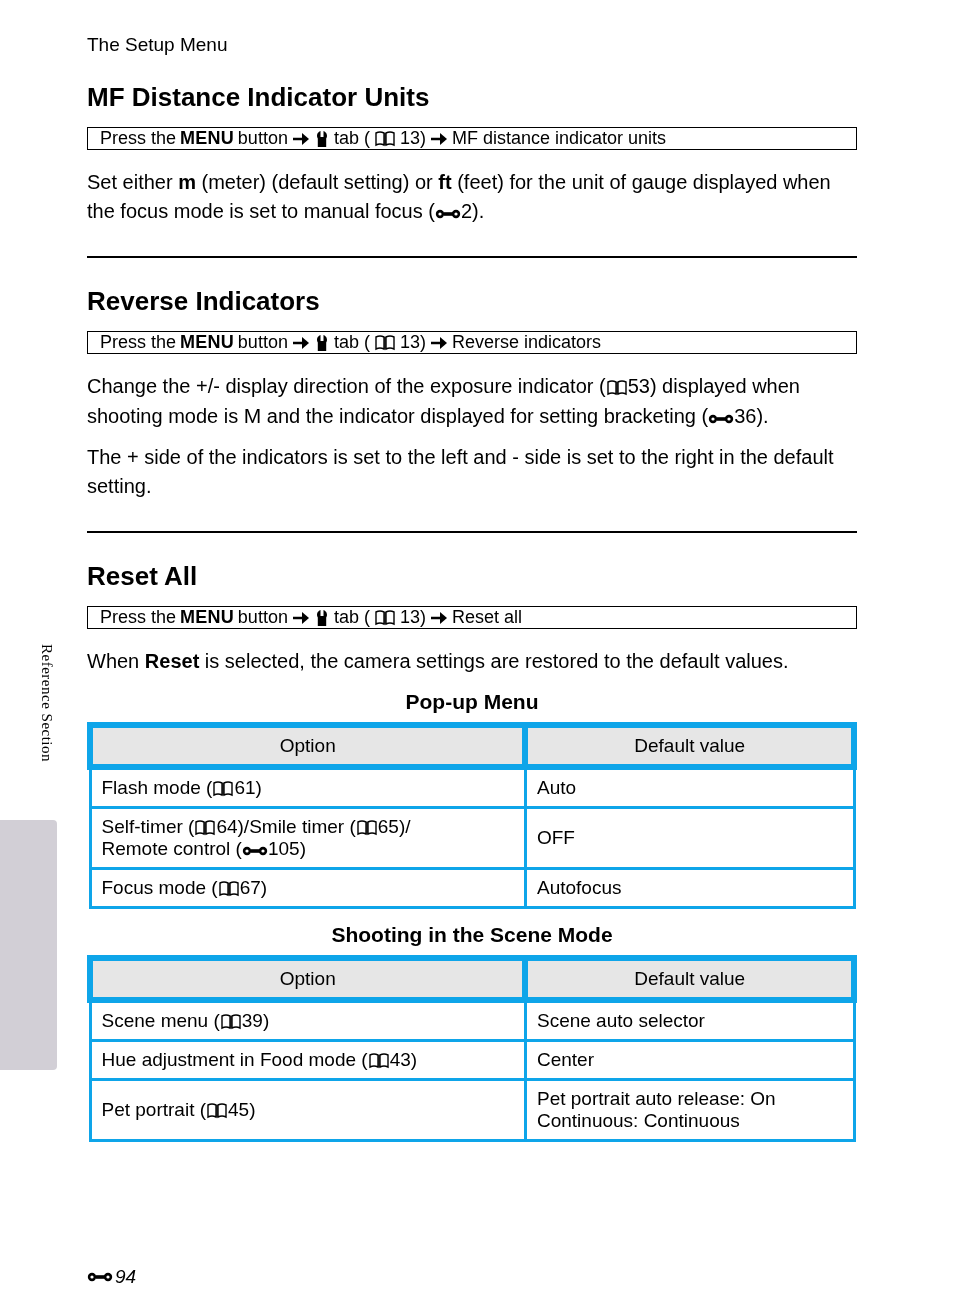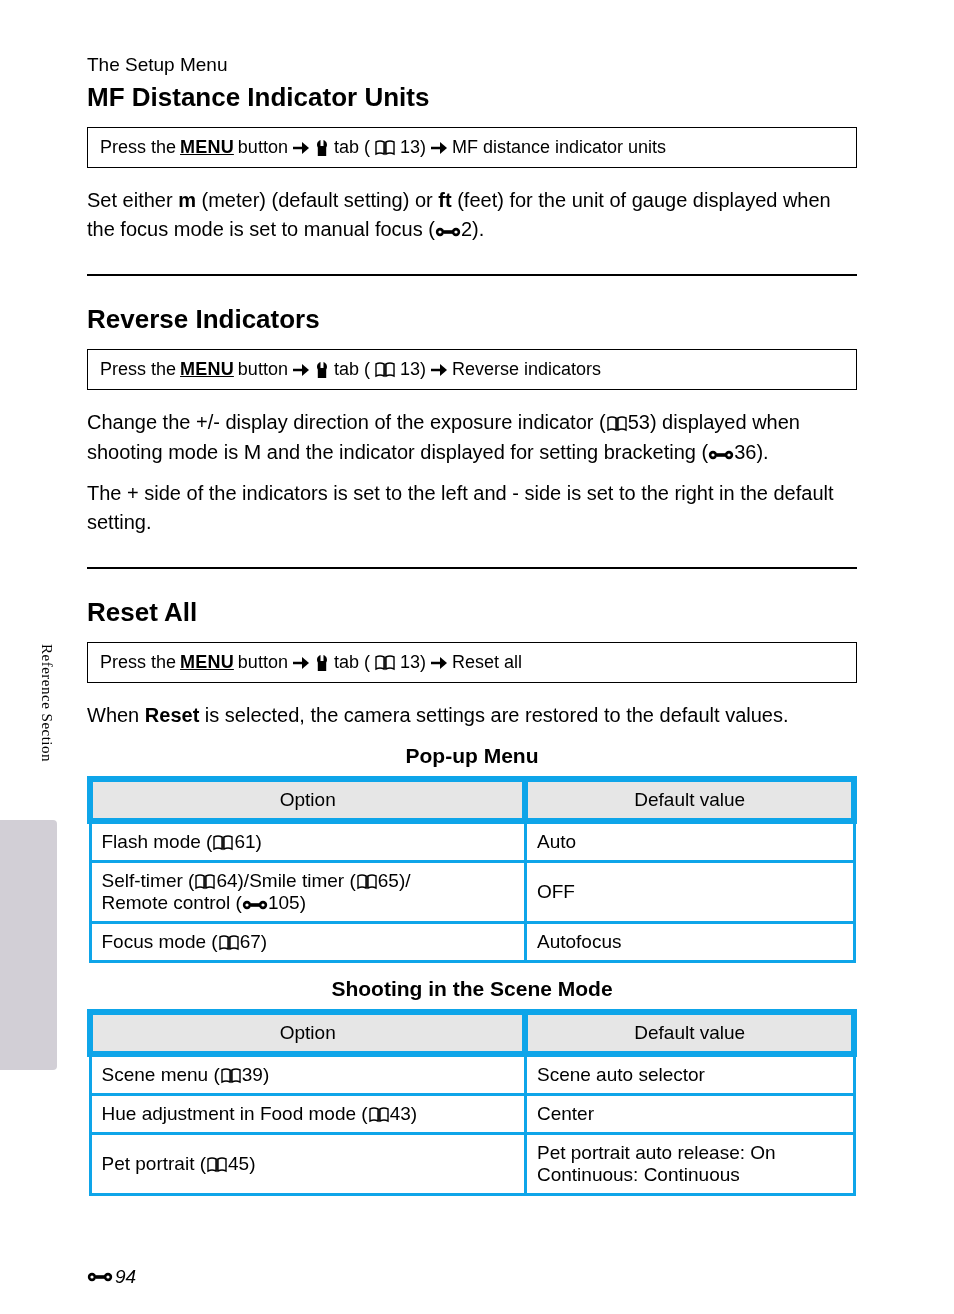--- a/index.html
+++ b/index.html
@@ -1,25 +1,25 @@
 <!DOCTYPE html>
 <html><head>
 <meta charset="utf-8">
 <style>
   * { box-sizing: border-box; margin: 0; padding: 0; }
   html, body { width: 954px; height: 1314px; background: #fff; font-family: "Helvetica Neue", Arial, sans-serif; color: #000; }
   .page { position: relative; width: 954px; height: 1314px; }
-  .chapter { position: absolute; top: 34px; left: 87px; font-size: 19px; margin-top: 20px; }
+  .chapter { position: absolute; top: 34px; left: 87px; font-size: 19px; }
   .sidebar-label { position: absolute; left: 38px; top: 644px; writing-mode: vertical-rl; font-size: 15px; letter-spacing: 0.5px; font-family: Georgia, 'Times New Roman', serif; }
   .side-tab { position: absolute; left: 0; top: 820px; width: 57px; height: 250px; background: #d2cfd6; border-top-right-radius: 4px; border-bottom-right-radius: 4px; }
   .content { position: absolute; left: 87px; top: 82px; width: 770px; }
   .section { margin-bottom: 30px; }
   .section-title { font-size: 26px; font-weight: 700; margin-bottom: 14px; }
-  .nav-box { border: 1px solid #000; padding: 9px 12px; font-size: 18px; margin-bottom: 18px; display: flex; align-items: center; flex-wrap: wrap; gap: 4px; }
-  .nav-box .menu-label { font-family: "Arial Narrow", Arial, sans-serif; font-stretch: condensed; font-weight: 700; letter-spacing: 0.2px; text-decoration: underline; }
+  .nav-box { border: 1px solid #000; padding: 0 12px; font-size: 18px; margin-bottom: 18px; display: flex; align-items: center; flex-wrap: wrap; gap: 4px; }
+  .nav-box .menu-label { font-family: "Arial Narrow", Arial, sans-serif; font-stretch: condensed; font-weight: 700; letter-spacing: 0.2px; }
   .arrow { font-weight: 700; }
   .body-text { font-size: 20px; line-height: 1.45; margin-bottom: 12px; }
   .body-text b { font-weight: 700; }
   .divider { border: none; border-top: 2px solid #000; margin: 30px 0 28px 0; }
   .subhead { font-size: 21px; font-weight: 700; margin: 14px 0 8px 0; text-align: center; }
   table { width: 100%; border-collapse: collapse; font-size: 19px; }
   th { background: #e6e6e6; font-weight: 400; text-align: center; border: 6px solid #0ea5e9; padding: 7px 10px; }
   td { border: 3px solid #0ea5e9; padding: 7px 10px; vertical-align: middle; }
   td.opt { width: 57%; }
   .page-num { position: absolute; left: 87px; bottom: 26px; font-size: 19px; font-style: italic; display: flex; align-items: center; gap: 2px; }

